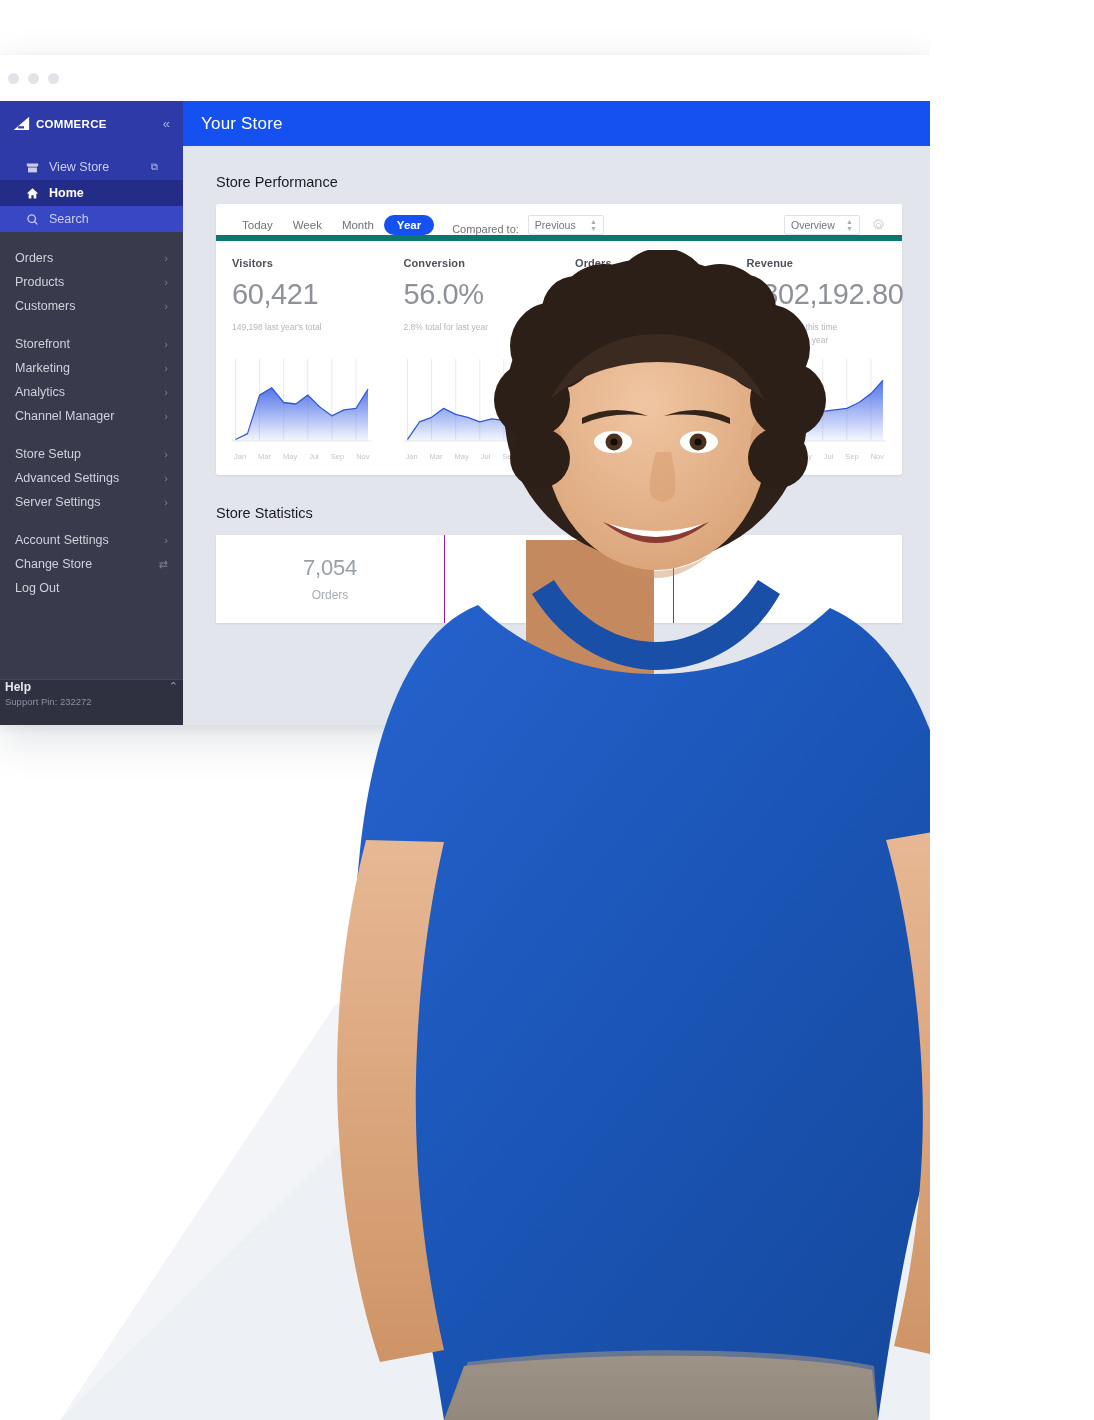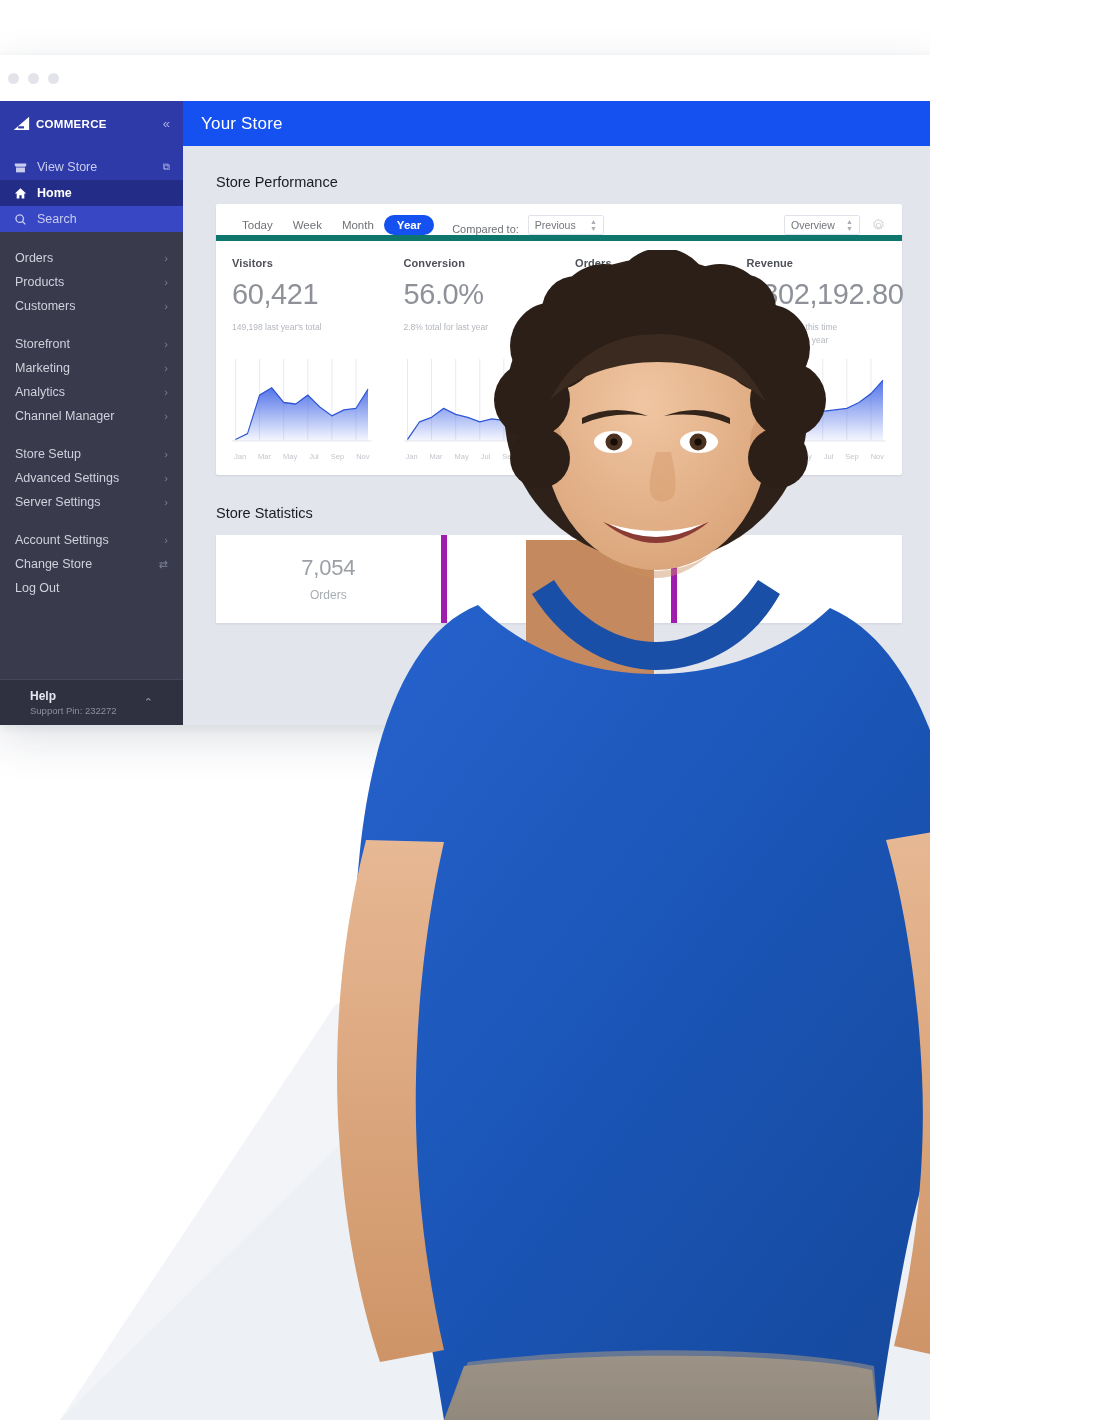--- a/index.html
+++ b/index.html
@@ -62,40 +62,40 @@
     justify-content: space-between;
   }
   .logo-wrap { display: flex; align-items: center; gap: 1px; }
   .logo-mark { width: 22px; height: 15px; display:block; }
   .logo-text { color: #fff; font-size: 11.5px; font-weight: 700; letter-spacing: .3px; }
   .collapse-ic { color: #aab2e8; font-size: 13px; line-height: 1; }
 
   .sb-top { background: #2E3AA8; padding-top: 8px; }
   .sb-row {
     display: flex; align-items: center; height: 26px;
-    padding: 0 13px; gap: 10px; color: #c8cdf0; font-size: 12.5px;
+    padding: 0 25px; gap: 10px; color: #c8cdf0; font-size: 12.5px;
   }
   .sb-row.view { background: #2E3AA8; }
   .sb-row.home { background: #232C86; color: #ffffff; font-weight: 600; }
   .sb-row.search { background: #3847C4; color: #c8cdf0; }
   .sb-ic { width: 14px; height: 14px; display: inline-flex; align-items: center; justify-content: center; flex: 0 0 14px; }
   .sb-ic svg { width: 13px; height: 13px; fill: currentColor; }
   .sb-ext { margin-left: auto; font-size: 10px; opacity: .85; }
 
   .sb-nav { padding-top: 14px; flex: 1 1 auto; }
   .nav-item {
     display: flex; align-items: center; height: 24px; padding: 0 15px;
     color: #cfd1dc; font-size: 12.5px; cursor: default;
   }
   .nav-item .chev { margin-left: auto; color: #7d8093; font-size: 11px; }
   .nav-gap { height: 14px; }
 
   .sb-help {
     height: 46px; background: #2F3040; border-top: 1px solid #45465a;
-    display: flex; align-items: center; padding: 0 30px;
+    display: flex; padding: 0 5px;
   }
   .help-txt h5 { color: #e6e7ee; font-size: 12px; font-weight: 600; }
   .help-txt p { color: #8d8f9e; font-size: 9.5px; margin-top: 2px; }
   .help-caret { margin-left: auto; color: #9a9cab; font-size: 11px; }
 
   
   .main { flex: 1 1 auto; background: #e2e5ec; display: flex; flex-direction: column; min-width: 0; }
   .topbar {
     height: 45px; background: #1550F0; color: #fff;
     display: flex; align-items: center; padding: 0 18px;
@@ -134,21 +134,21 @@
   .kpi-sub { font-size: 8.5px; color: #b3b7be; margin-top: 10px; line-height: 1.5; }
 
   .spark-row { display: flex; padding: 6px 0 14px 0; }
   .spark { flex: 1 1 0; padding: 0 16px; min-width: 0; }
   .spark svg { width: 100%; height: 92px; display: block; }
   .spark-axis { display: flex; justify-content: space-between; padding: 3px 2px 0 2px; }
   .spark-axis span { font-size: 7.5px; color: #c2c6cd; }
 
   .stats-row { display: flex; margin-top: 0; }
   .stat-card {
-    flex: 1 1 0; background: #fff; border-right: 6px solid #a21caf;
+    flex: 1 1 0; background: #fff; border-right: 1px solid #a21caf;
     height: 88px; display: flex; flex-direction: column;
     align-items: center; justify-content: center;
     box-shadow: 0 1px 2px rgba(20,30,60,.09);
   }
   .stat-card:last-child { border-right: none; }
   .stat-num { font-size: 22px; color: #9aa0a6; font-weight: 300; letter-spacing: -.2px; }
   .stat-lbl { font-size: 12px; color: #a8adb3; margin-top: 7px; }
 
   
   .person { position: absolute; left: 318px; top: 250px; width: 760px; height: 1170px; }

